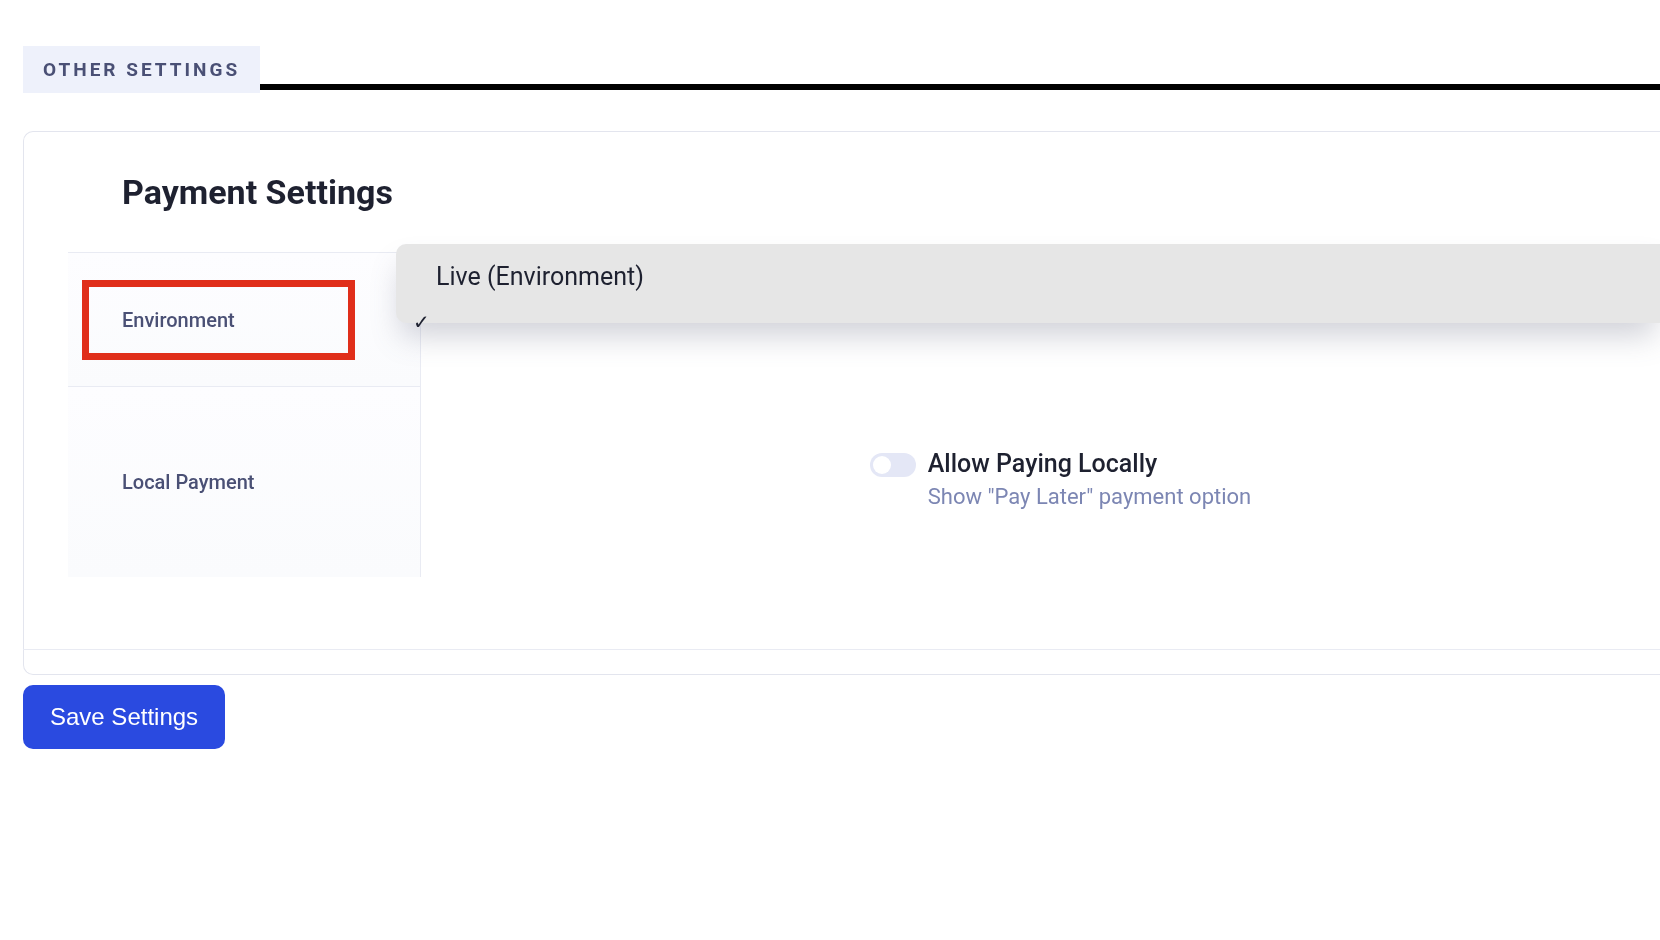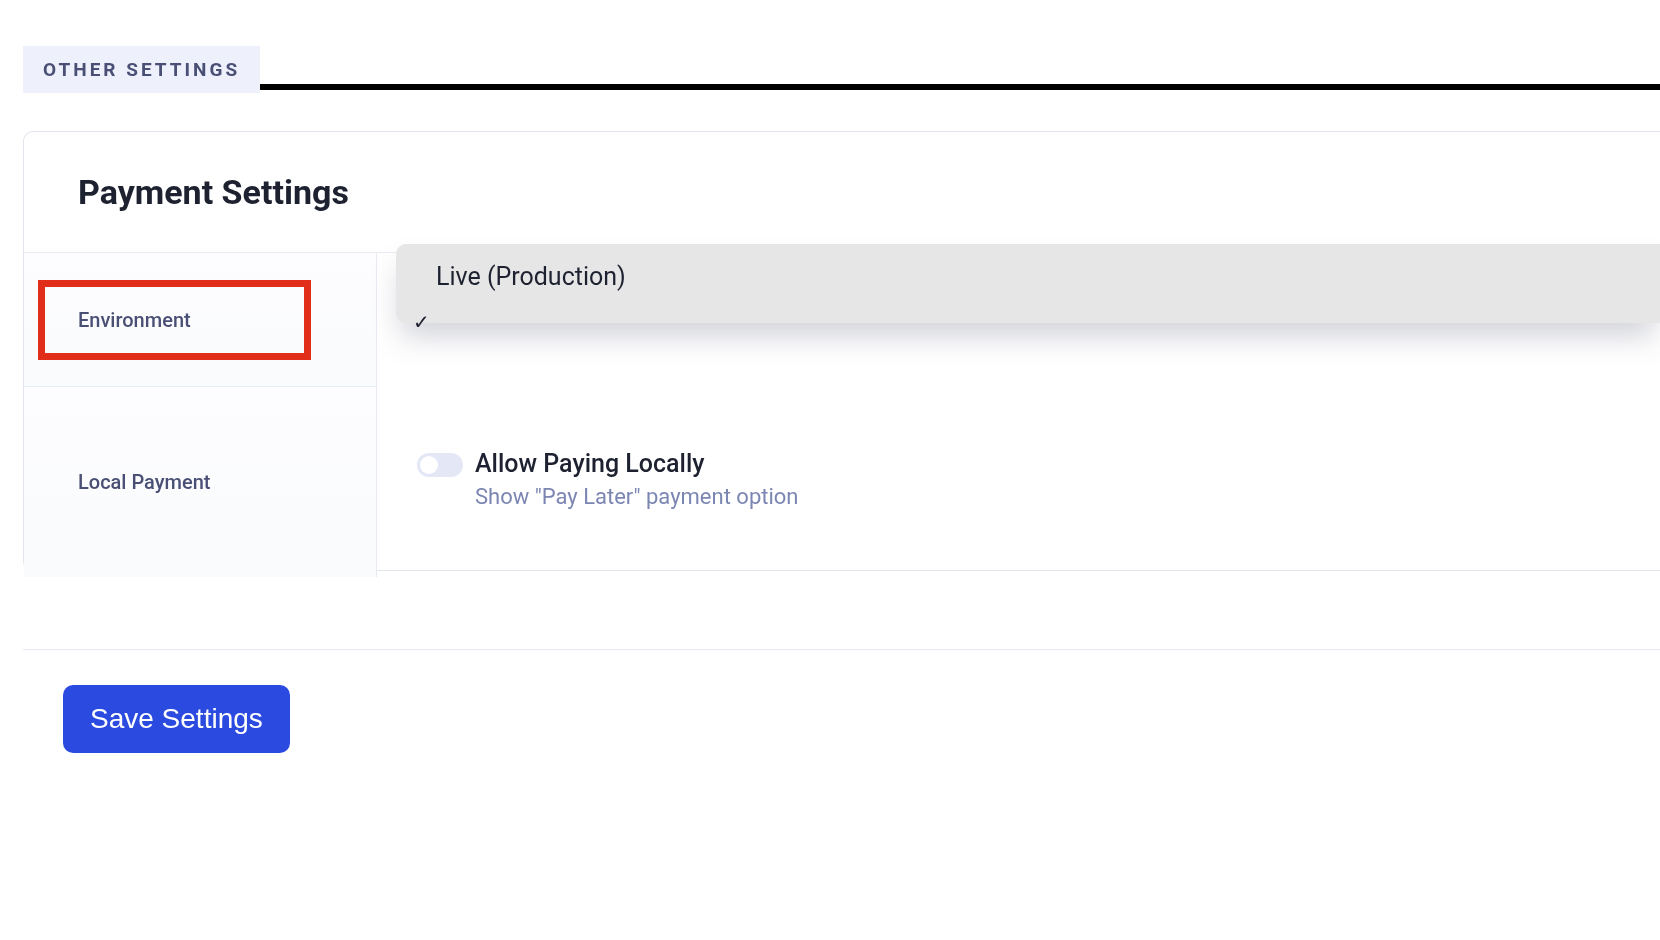--- a/index.html
+++ b/index.html
@@ -34,27 +34,28 @@
       letter-spacing: 3px;
       padding: 12px 20px;
       text-transform: uppercase;
     }
 
     .card {
       position: absolute;
       left: 23px;
       right: 0;
       top: 131px;
-      height: 440px;
+      height: 544px;
       border: 1px solid #e3e5ee;
       border-right: none;
       border-top-left-radius: 10px;
       border-bottom-left-radius: 10px;
       background: #ffffff;
       overflow: visible;
+      padding-left: 44px;
     }
 
     .card-title {
       font-size: 34px;
       font-weight: 700;
       color: #1e2130;
       padding: 40px 30px 40px 54px;
     }
 
     .rows-container {
@@ -144,20 +145,21 @@
 
     .local-row {
       min-height: 190px;
     }
 
     .local-content {
       display: flex;
       align-items: flex-start;
       gap: 12px;
       padding-top: 62px;
+      justify-content: center;
     }
 
     .toggle {
       width: 46px;
       height: 24px;
       background: #e4e7f6;
       border-radius: 12px;
       position: relative;
       margin-top: 4px;
       flex-shrink: 0;
@@ -201,24 +203,23 @@
 
     .save-btn {
       position: absolute;
       left: 23px;
       top: 685px;
       background: #2a4ae0;
       color: #ffffff;
       border: none;
       border-radius: 10px;
       padding: 18px 27px;
-      font-size: 28px;
+      font-size: 24px;
       font-weight: 500;
       cursor: pointer;
-      margin-left: 40px;
     }
   </style>
 </head>
 <body>
 
 <div class="tab-header-bar">
   <div class="active-tab">OTHER SETTINGS</div>
 </div>
 
 <div class="card">
@@ -246,21 +247,21 @@
           <div class="toggle-title">Allow Paying Locally</div>
           <div class="toggle-description">Show "Pay Later" payment option</div>
         </div>
       </div>
     </div>
 
   </div>
 
   <div class="dropdown">
     <div class="dropdown-item">
-      <span>Live (Production)</span>
+      <span>Live (Environment)</span>
     </div>
     <div class="dropdown-item">
       <span class="check">✓</span>
     </div>
   </div>
 
 </div>
 
 <div class="divider"></div>
 

